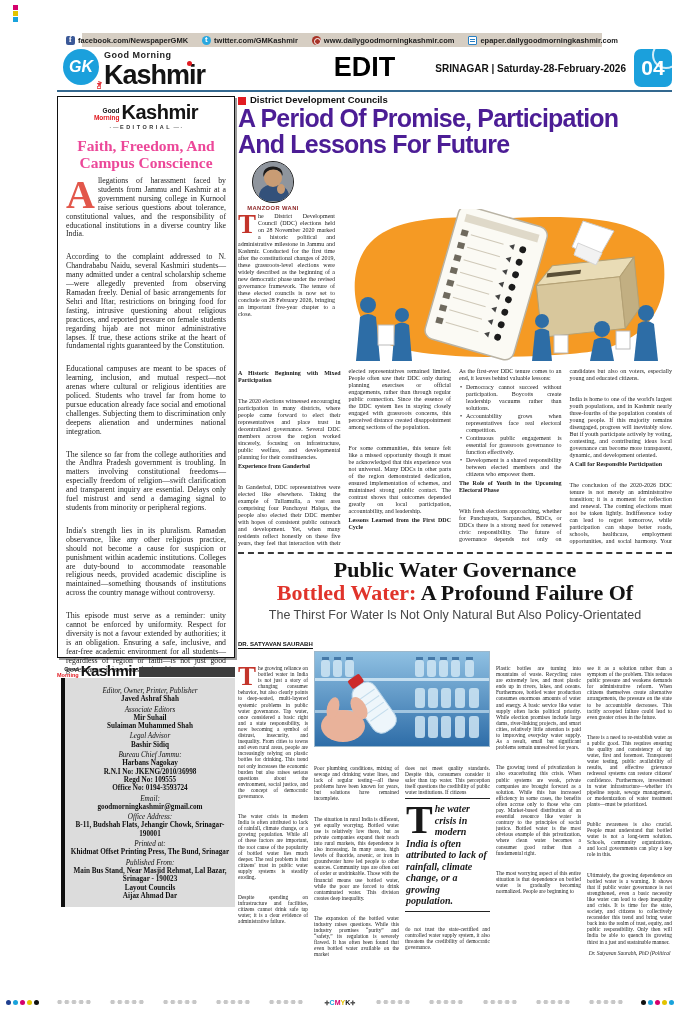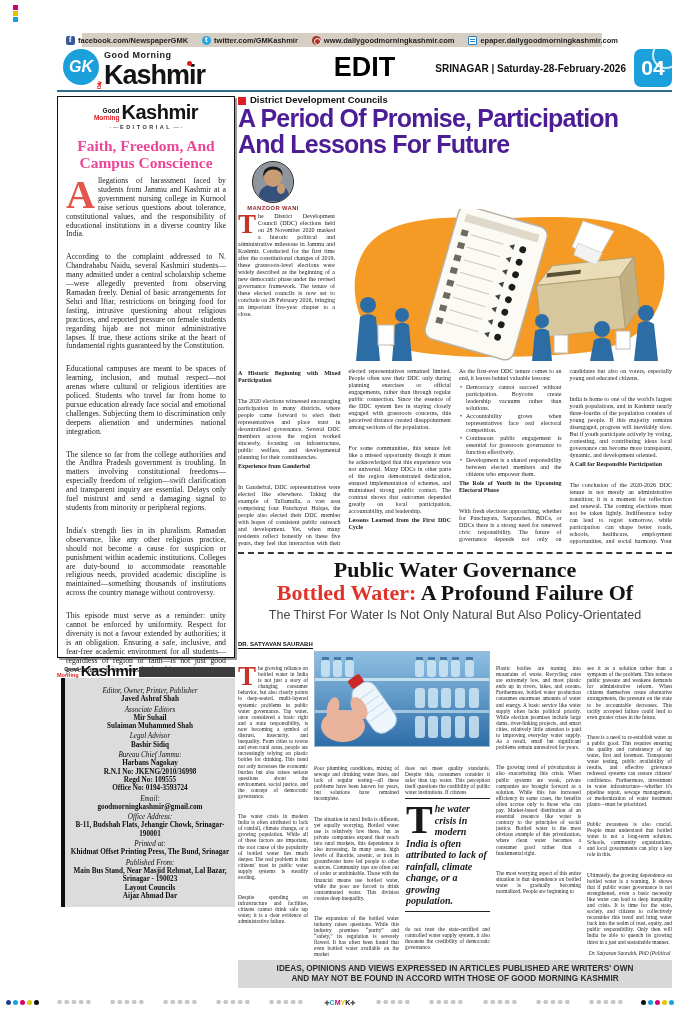--- a/index.html
+++ b/index.html
@@ -442,24 +442,20 @@
       </div>
     <div class="b-col bc5">
         <div class="pt pt-p">see it as a solution rather than a symptom of the problem. This reduces public pressure and weakens demands for administrative reform. When citizens themselves create alternative arrangements, the pressure on the state to be accountable decreases. This tacitly accepted failure could lead to even greater crises in the future.</div>
         <div class="pt pt-p">There is a need to re-establish water as a public good. This requires ensuring the quality and consistency of tap water, first and foremost. Transparent water testing, public availability of results, and effective grievance redressal systems can restore citizens' confidence. Furthermore, investment in water infrastructure—whether it's pipeline repair, sewage management, or modernization of water treatment plants—must be prioritized.</div>
         <div class="pt pt-p">Public awareness is also crucial. People must understand that bottled water is not a long-term solution. Schools, community organizations, and local governments can play a key role in this.</div>
         <div class="pt pt-p">Ultimately, the growing dependence on bottled water is a warning. It shows that if public water governance is not strengthened, even a basic necessity like water can lead to deep inequality and crisis. It is time for the state, society, and citizens to collectively reconsider this trend and bring water back into the realm of trust, equity, and public responsibility. Only then will India be able to quench its growing thirst in a just and sustainable manner.</div>
         <div class="pt pt-bio">Dr. Satyavan Saurabh, PhD (Political Science), is a poet and social thinker.</div>
       </div>
   </div>
 
-  <div class="footer-box">
-    <div>IDEAS, OPINIONS AND VIEWS EXPRESSED IN ARTICLES PUBLISHED ARE WRITERS' OWN</div>
-    <div>AND MAY NOT BE FOUND IN ACCORD WITH THOSE OF GOOD MORNING KASHMIR</div>
-  </div>
 
   <div class="dots-strip">
     <div class="dotgroup-colored">
       <span style="background:#1f3f8f"></span>
         <span style="background:#19a3dc"></span>
         <span style="background:#d5006d"></span>
         <span style="background:#e3c400"></span>
         <span style="background:#111"></span>
     </div>
     <div class="dotgroup"></div>

